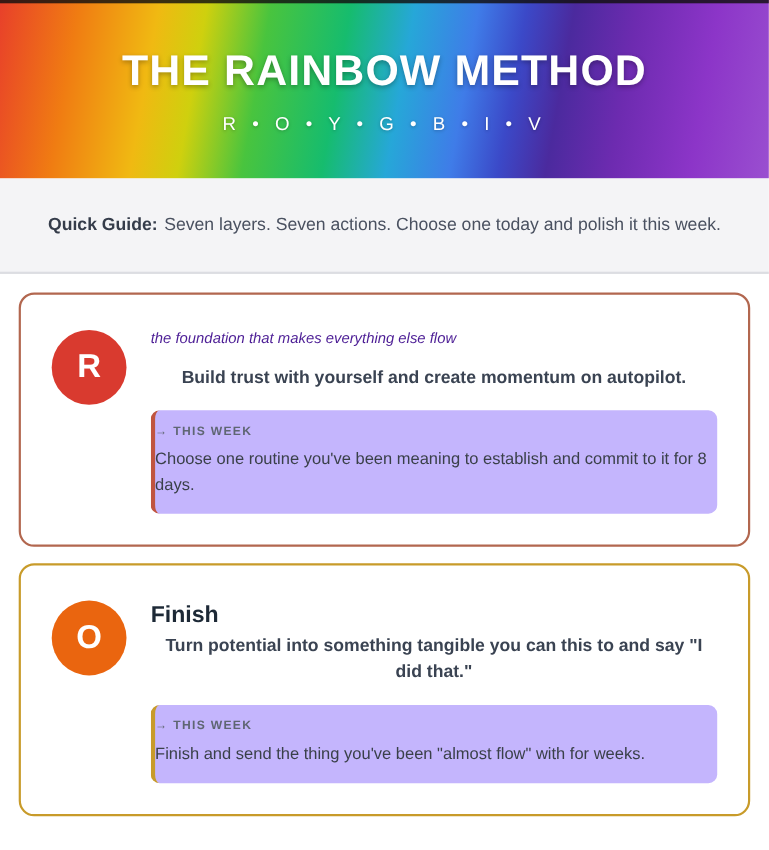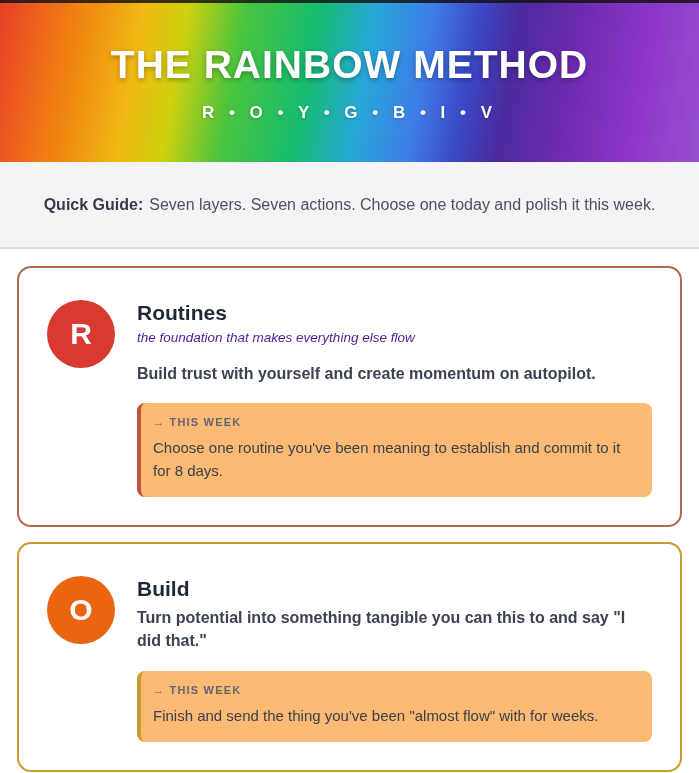--- a/index.html
+++ b/index.html
@@ -32,21 +32,21 @@
     font-size: 39px;
     font-weight: 800;
     letter-spacing: 1px;
     text-shadow: 0 2px 5px rgba(0,0,0,0.30);
     white-space: nowrap;
   }
   .header-subtitle {
     margin-top: 16px;
     color: #ffffff;
     font-size: 17px;
-    font-weight: 700;
+    font-weight: 400;
     letter-spacing: 5px;
     text-shadow: 0 1px 3px rgba(0,0,0,0.25);
     white-space: nowrap;
   }
 
   
   .quick-guide {
     height: 87px;
     background: #f4f4f6;
     border-bottom: 2px solid #dcdde2;
@@ -100,26 +100,27 @@
     font-size: 13.5px;
     color: #4c1d95;
     margin: 0 0 17px;
   }
   .card-desc {
     font-size: 16px;
     font-weight: 600;
     color: #3a4352;
     line-height: 1.45;
     margin: 0 0 18px;
+    text-align: center;
   }
   .this-week {
-    background: #fdba74;
+    background: #c4b5fd;
     border-left: 4px solid #c0543f;
     border-radius: 8px;
-    padding: 13px 12px 15px;
+    padding: 13px 0 15px;
   }
   .tw-label {
     font-size: 11px;
     font-weight: 700;
     letter-spacing: 1.2px;
     color: #5f6673;
     margin-bottom: 9px;
   }
   .tw-text {
     font-size: 15px;
@@ -138,34 +139,33 @@
 
 <section class="quick-guide">
   <p><span class="qg-label">Quick Guide:</span><span>Seven layers. Seven actions. Choose one today and polish it this week.</span></p>
 </section>
 
 <main class="main">
 
   <article class="card" style="border-color: rgb(178, 103, 79);">
     <div class="badge" style="background-color: rgb(217, 58, 47);">R</div>
     <div class="card-content">
-      <h2 class="card-title">Routines</h2>
       <p class="card-tagline">the foundation that makes everything else flow</p>
       <p class="card-desc">Build trust with yourself and create momentum on autopilot.</p>
       <div class="this-week" style="border-left-color: rgb(192, 84, 63);">
         <div class="tw-label">→ THIS WEEK</div>
         <div class="tw-text">Choose one routine you've been meaning to establish and commit to it for 8 days.</div>
       </div>
     </div>
   </article>
 
   <article class="card" style="border-color: rgb(200, 155, 42);">
     <div class="badge" style="background-color: rgb(234, 101, 15);">O</div>
     <div class="card-content">
-      <h2 class="card-title">Build</h2>
+      <h2 class="card-title">Finish</h2>
       <p class="card-desc">Turn potential into something tangible you can this to and say "I did that."</p>
       <div class="this-week" style="border-left-color: rgb(200, 155, 42);">
         <div class="tw-label">→ THIS WEEK</div>
         <div class="tw-text">Finish and send the thing you've been "almost flow" with for weeks.</div>
       </div>
     </div>
   </article>
 
 </main>
 

